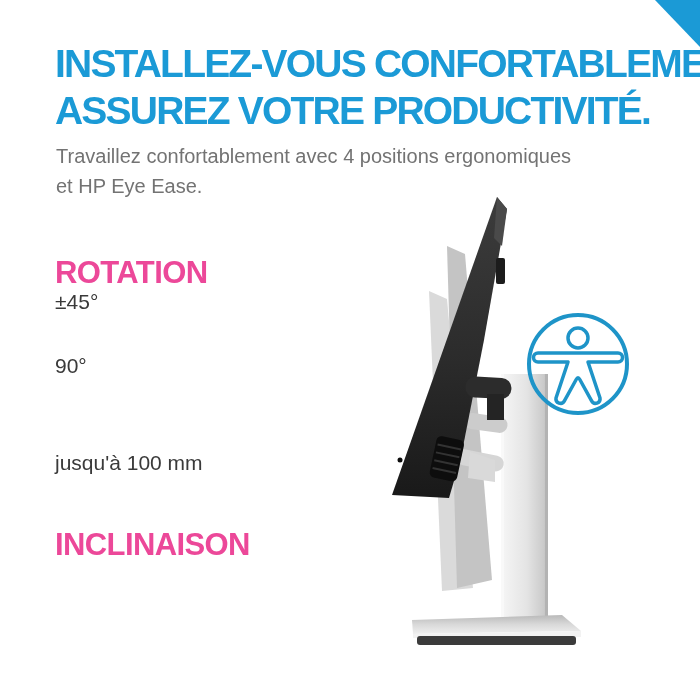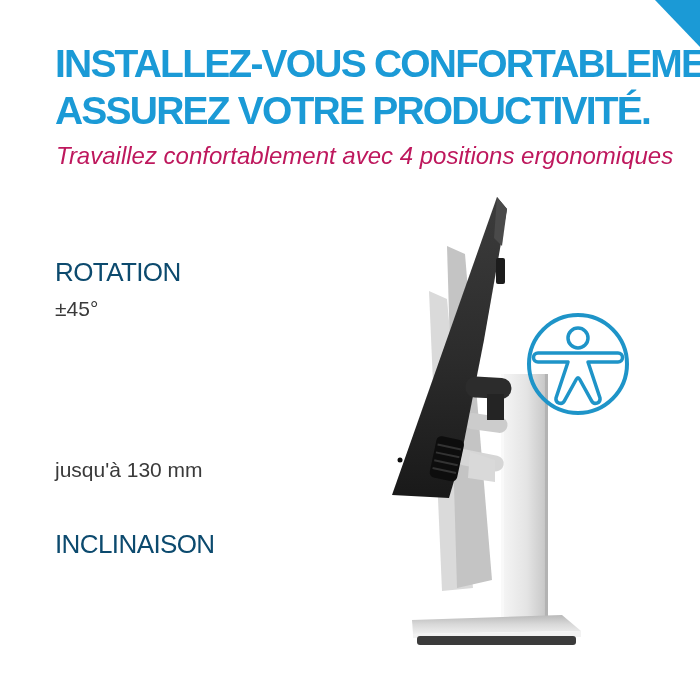--- a/index.html
+++ b/index.html
@@ -13,61 +13,62 @@
     border-right:45px solid #1b9ad6;
     border-bottom:47px solid transparent;
   }
   .headline{
     position:absolute;left:55px;top:40px;
     color:#1b9ad6;font-weight:bold;font-size:39px;line-height:47px;
     letter-spacing:-1.8px;white-space:nowrap;
   }
   .subtitle{
     position:absolute;left:56px;top:141px;
-    color:#be185d;font-size:24px;line-height:30px;font-weight:400;
+    color:#737373;font-size:20px;line-height:30px;font-weight:400;
     white-space:nowrap;
-    font-style:italic;
   }
   .feature{position:absolute;left:55px;}
   .feature .f-label{
-    color:#0c4a6e;font-weight:normal;font-size:26px;line-height:33px;
+    color:#ec4899;font-weight:bold;font-size:31px;line-height:33px;
     letter-spacing:-0.6px;white-space:nowrap;
   }
   .feature .f-value{
-    color:#3a3a3a;font-size:21px;line-height:25px;margin-top:7px;
+    color:#3a3a3a;font-size:21px;line-height:25px;margin-top:0;
     white-space:nowrap;
   }
   .feat-1{top:256px}
   .feat-2{top:353px}
   .feat-3{top:450px}
   .feat-4{top:528px}
   .illustration{position:absolute;left:0;top:0;width:700px;height:700px;}
 </style>
 </head>
 <body>
 
 <div class="corner-accent"></div>
 
 <div class="headline">
   <div>INSTALLEZ-VOUS CONFORTABLEMENT.</div>
   <div>ASSUREZ VOTRE PRODUCTIVITÉ.</div>
 </div>
 
 <div class="subtitle">
   <div>Travaillez confortablement avec 4 positions ergonomiques</div>
+  <div>et HP Eye Ease.</div>
 </div>
 
 <div class="feature feat-1">
   <div class="f-label">ROTATION</div>
   <div class="f-value">±45°</div>
 </div>
 <div class="feature feat-2">
+  <div class="f-value">90°</div>
 </div>
 <div class="feature feat-3">
-  <div class="f-value">jusqu'à 130 mm</div>
+  <div class="f-value">jusqu'à 100 mm</div>
 </div>
 <div class="feature feat-4">
   <div class="f-label">INCLINAISON</div>
 </div>
 
 <svg class="illustration" viewBox="0 0 700 700" xmlns="http://www.w3.org/2000/svg" aria-hidden="true">
   <defs>
     <linearGradient id="gMon" x1="0" y1="0" x2="0" y2="1">
       <stop offset="0" stop-color="#3c3c3c"></stop>
       <stop offset="0.55" stop-color="#2b2b2b"></stop>

